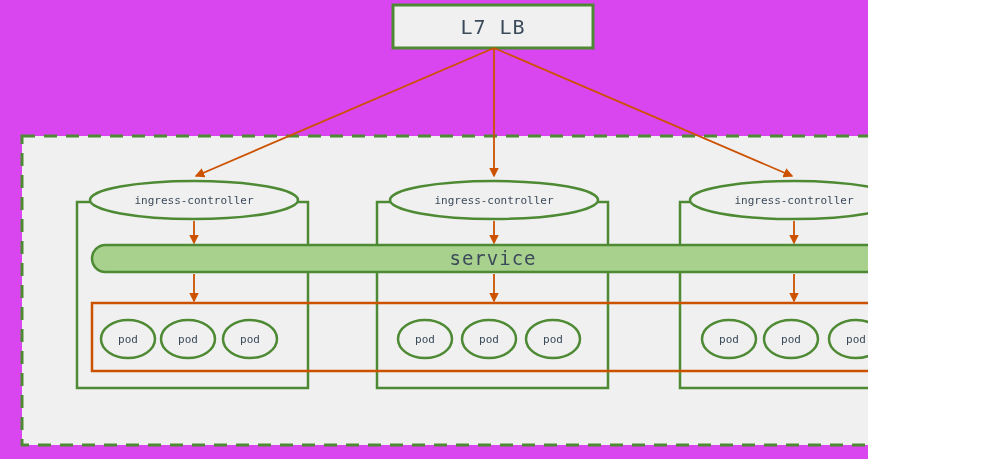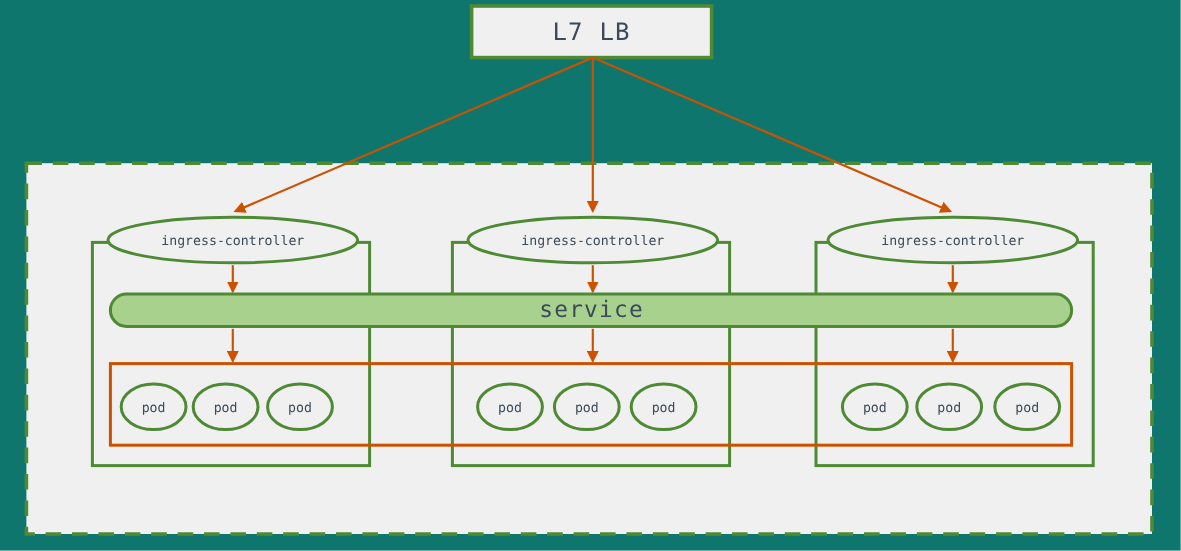--- a/index.html
+++ b/index.html
@@ -6,23 +6,23 @@
   html, body {
     margin: 0;
     padding: 0;
     background: #ffffff;
   }
   body {
     font-family: "DejaVu Sans Mono", "Liberation Mono", monospace;
   }
   #diagram-root {
     position: relative;
-    width: 984px;
+    width: 868px;
     height: 459px;
-    background: #0f766e;
+    background: #d946ef;
     overflow: hidden;
   }
   #diagram-svg {
     position: absolute;
     top: 0;
     left: 0;
     width: 984px;
     height: 459px;
   }
   .node-label {

